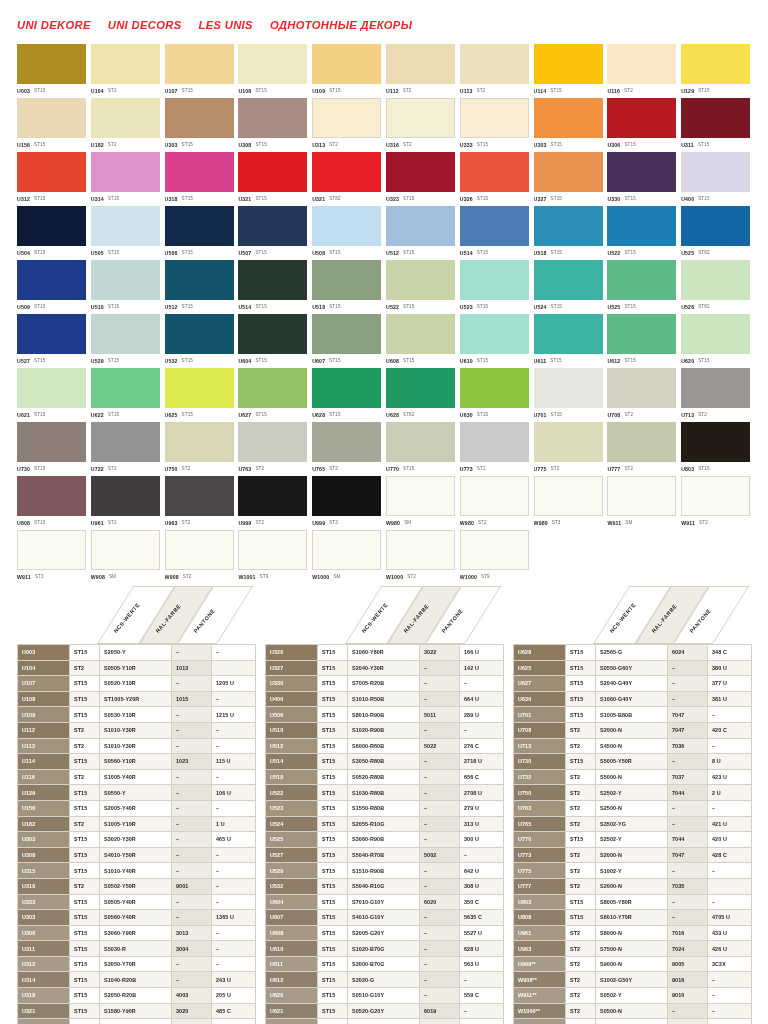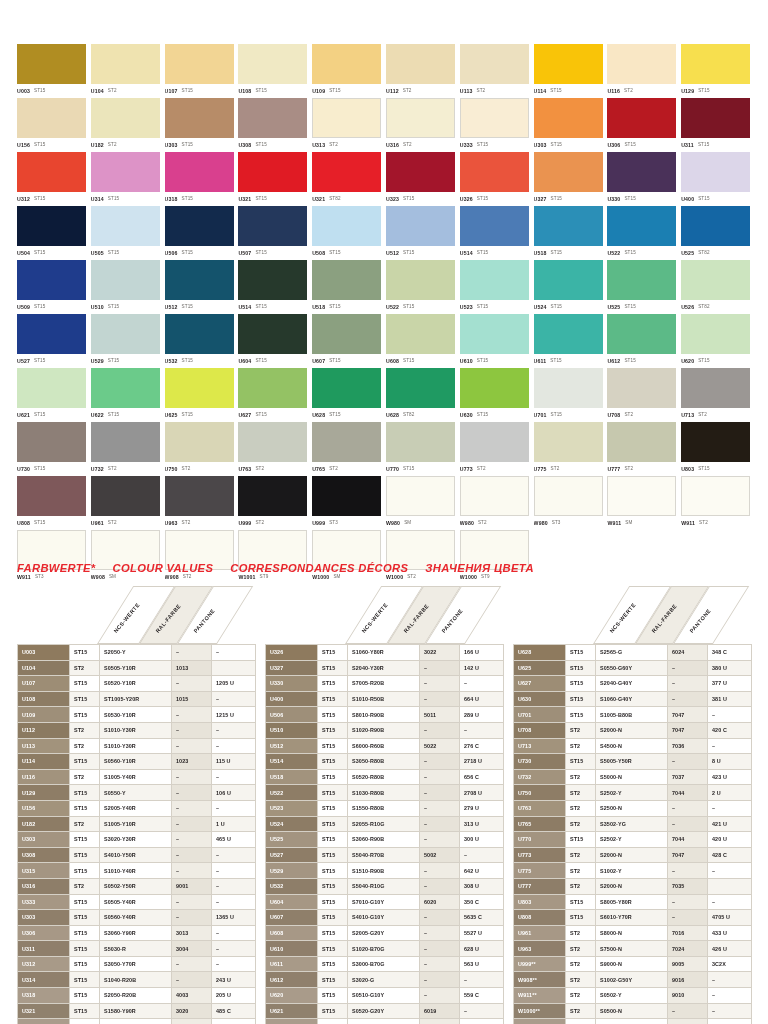--- a/index.html
+++ b/index.html
@@ -109,20 +109,26 @@
   td.ral-c{background:#efece4;}
   td.pan-c{background:#ffffff;}
   tr.alt td.fin-c,tr.alt td.ncs-c,tr.alt td.pan-c{background:#f6f4ef;}
   tr.alt td.ral-c{background:#e7e3d9;}
 </style>
 </head>
 <body>
 
 <div class="page">
 
+  <div class="sec-head" id="swatch-head">
+    <span>UNI DEKORE</span>
+    <span>UNI DECORS</span>
+    <span>LES UNIS</span>
+    <span>ОДНОТОННЫЕ ДЕКОРЫ</span>
+  </div>
 
   <div class="grid" id="swatch-grid">
       <div class="cell">
         <div class="chip" style="background: rgb(176, 141, 34);"></div>
         <div class="cap">
           <span class="code">U003</span>
           <span class="finish">ST15</span>
         </div>
       </div>
       <div class="cell">
@@ -792,26 +798,20 @@
       </div>
       <div class="cell">
         <div class="chip light" style="background: rgb(251, 250, 241);"></div>
         <div class="cap">
           <span class="code">W1000</span>
           <span class="finish">ST9</span>
         </div>
       </div>
     </div>
 
-  <div class="sec-head" id="values-head">
-    <span>FARBWERTE*</span>
-    <span>COLOUR VALUES</span>
-    <span>CORRESPONDANCES DÉCORS</span>
-    <span>ЗНАЧЕНИЯ ЦВЕТА</span>
-  </div>
 
   <div class="tables" id="tables-root">
       <div class="tbl-wrap">
         <div class="hdr-band">
           <div class="skewbox sk1"></div>
           <div class="skewbox sk2"></div>
           <div class="skewbox sk3"></div>
           <div class="rot r1">NCS-WERTE</div>
           <div class="rot r2">RAL-FARBE</div>
           <div class="rot r3">PANTONE</div>

